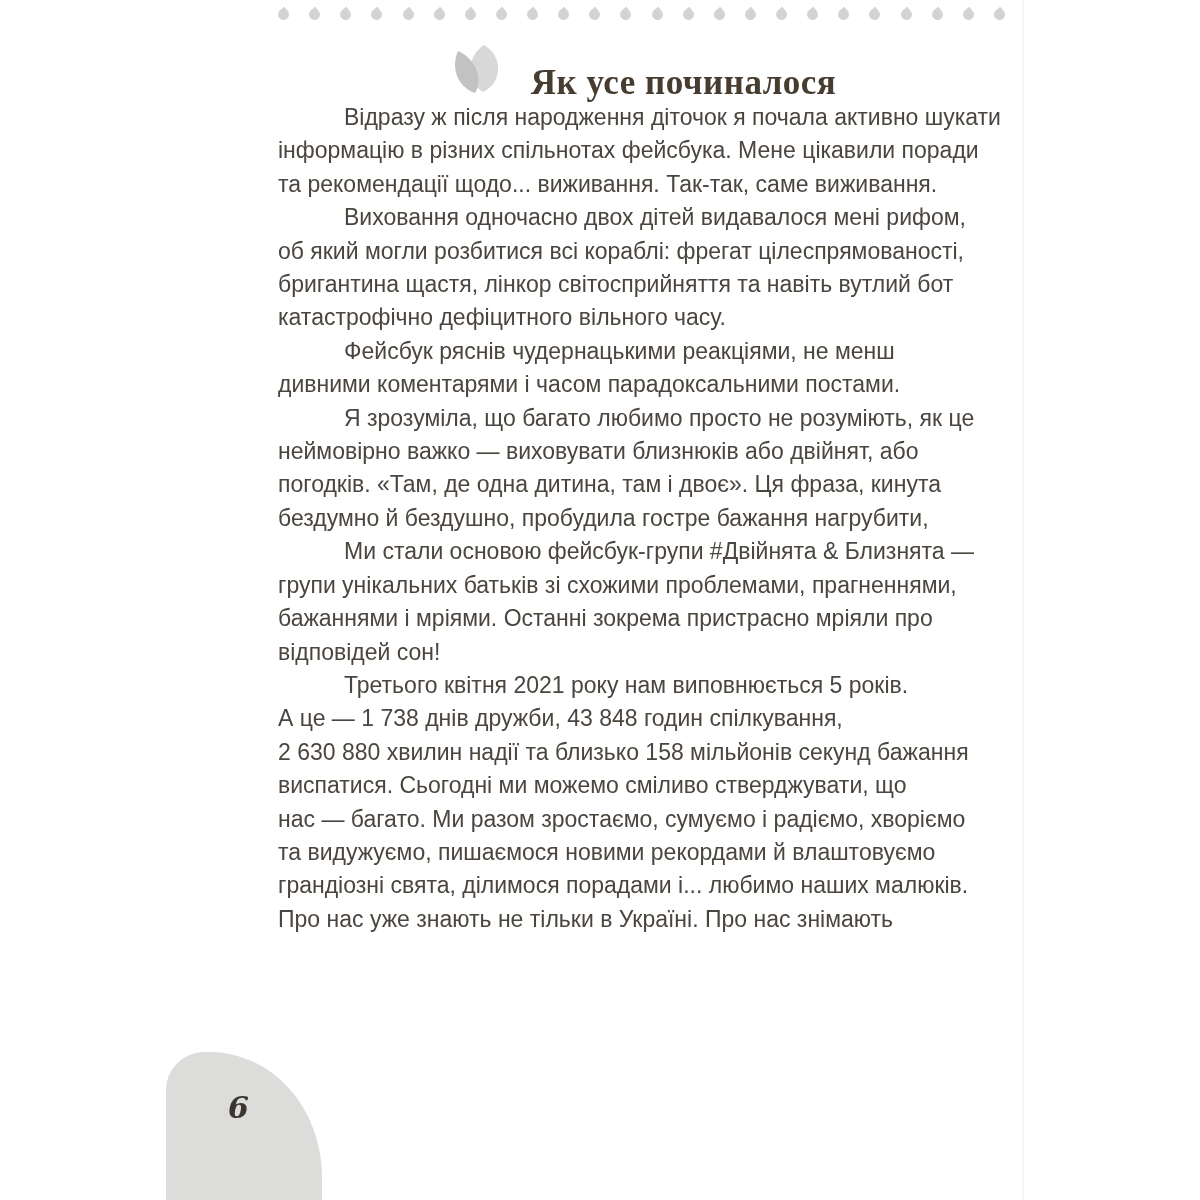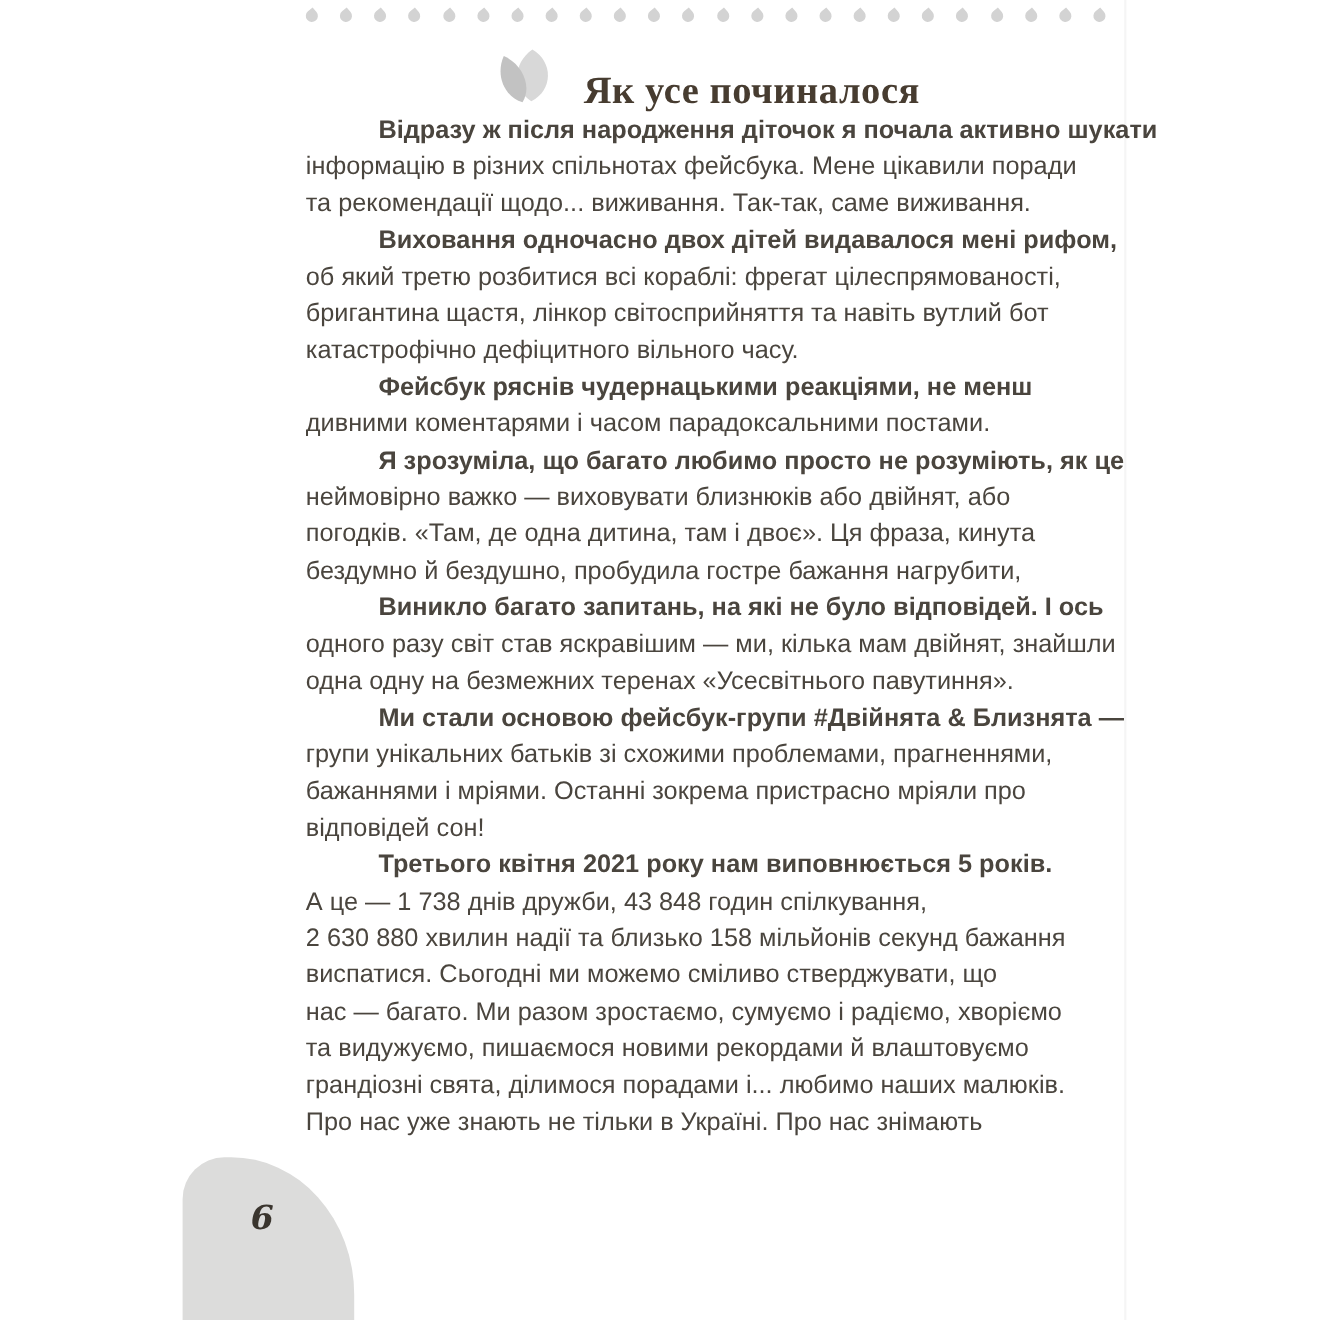--- a/index.html
+++ b/index.html
@@ -86,21 +86,20 @@
     width: 730px;
     font-size: 23px;
     line-height: 33.4px;
     color: #4a453e;
   }
   .body-text .line {
     white-space: nowrap;
   }
   .body-text .line.first {
     padding-left: 66px;
-    font-weight: bold;
   }
 
   
   .page-number-blob {
     position: absolute;
     left: 166px;
     top: 1052px;
     width: 156px;
     height: 148px;
     background: #dcdcdb;
@@ -162,38 +161,33 @@
   </div>
 
   <div class="body-text">
       <div class="para">
         <div class="line first">Відразу ж після народження діточок я почала активно шукати</div>
         <div class="line">інформацію в різних спільнотах фейсбука. Мене цікавили поради</div>
         <div class="line">та рекомендації щодо... виживання. Так-так, саме виживання.</div>
       </div>
       <div class="para">
         <div class="line first">Виховання одночасно двох дітей видавалося мені рифом,</div>
-        <div class="line">об який третю розбитися всі кораблі: фрегат цілеспрямованості,</div>
+        <div class="line">об який могли розбитися всі кораблі: фрегат цілеспрямованості,</div>
         <div class="line">бригантина щастя, лінкор світосприйняття та навіть вутлий бот</div>
         <div class="line">катастрофічно дефіцитного вільного часу.</div>
       </div>
       <div class="para">
         <div class="line first">Фейсбук ряснів чудернацькими реакціями, не менш</div>
         <div class="line">дивними коментарями і часом парадоксальними постами.</div>
       </div>
       <div class="para">
         <div class="line first">Я зрозуміла, що багато любимо просто не розуміють, як це</div>
         <div class="line">неймовірно важко — виховувати близнюків або двійнят, або</div>
         <div class="line">погодків. «Там, де одна дитина, там і двоє». Ця фраза, кинута</div>
         <div class="line">бездумно й бездушно, пробудила гостре бажання нагрубити,</div>
-      </div>
-      <div class="para">
-        <div class="line first">Виникло багато запитань, на які не було відповідей. І ось</div>
-        <div class="line">одного разу світ став яскравішим — ми, кілька мам двійнят, знайшли</div>
-        <div class="line">одна одну на безмежних теренах «Усесвітнього павутиння».</div>
       </div>
       <div class="para">
         <div class="line first">Ми стали основою фейсбук-групи #Двійнята &amp; Близнята —</div>
         <div class="line">групи унікальних батьків зі схожими проблемами, прагненнями,</div>
         <div class="line">бажаннями і мріями. Останні зокрема пристрасно мріяли про</div>
         <div class="line">відповідей сон!</div>
       </div>
       <div class="para">
         <div class="line first">Третього квітня 2021 року нам виповнюється 5 років.</div>
         <div class="line">А це — 1 738 днів дружби, 43 848 годин спілкування,</div>

